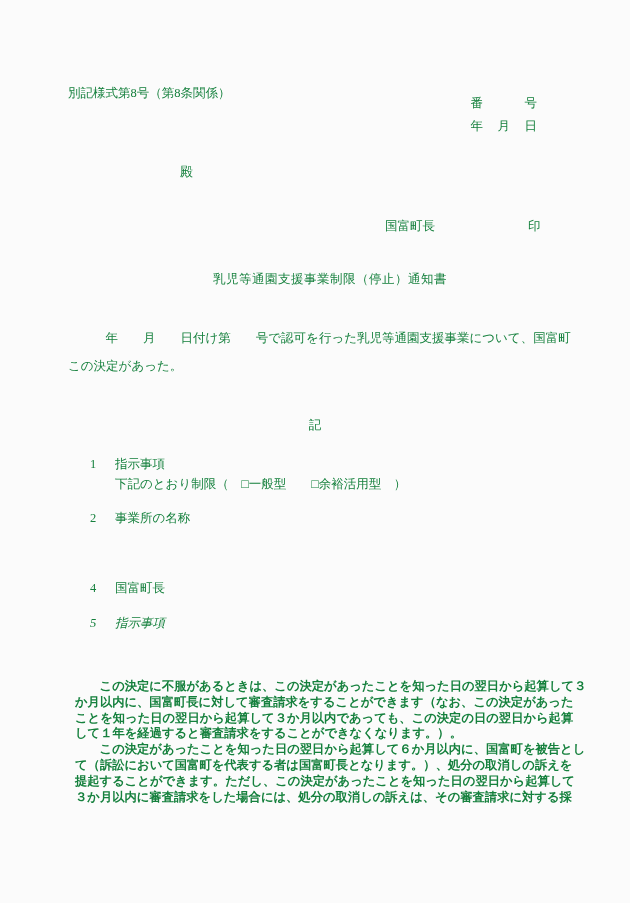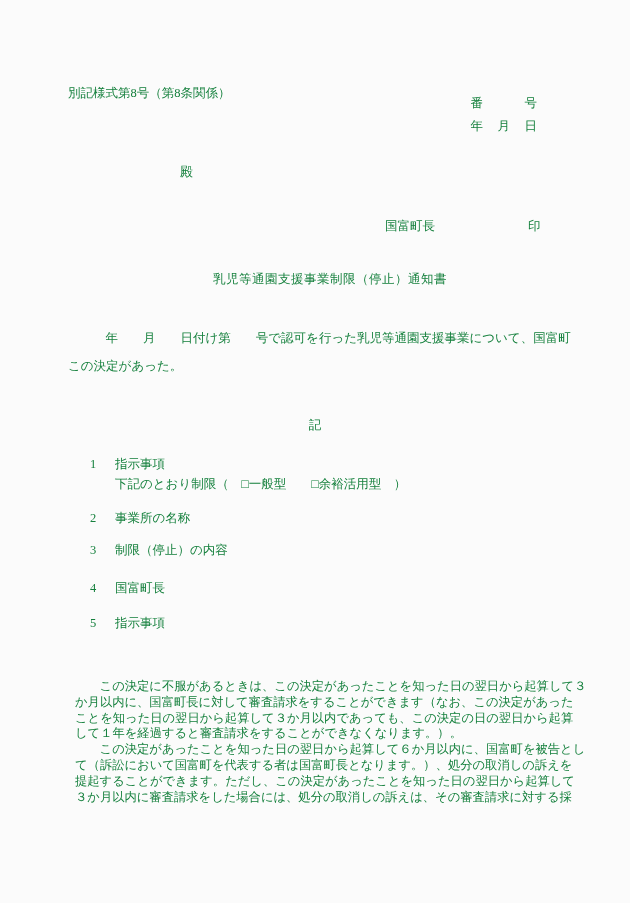--- a/index.html
+++ b/index.html
@@ -26,22 +26,22 @@
   .doc-title { left: 15px; width: 100%; text-align: center; top: 271px; letter-spacing: 0.5px; }
   .body-block { left: 68px; top: 324px; width: 520px; line-height: 28.4px; }
   .ki-mark { left: 0; width: 100%; text-align: center; top: 417px; }
   .item { left: 90px; line-height: 18px; }
   .item .num { display: inline-block; min-width: 25px; }
   .item-1 { top: 455px; }
   .detail { left: 115px; top: 476px; }
   .item-2 { top: 509px; }
   .item-3 { top: 541px; }
   .item-4 { top: 579px; }
-  .item-5 { top: 614px; }
-  .notice { left: 75px; top: 679px; width: 505px; font-size: 12.3px; line-height: 15.8px; }
+  .item-5 { top: 614px; font-style: italic; }
+  .notice { left: 75px; top: 679px; width: 505px; font-size: 12.3px; line-height: 15.8px; font-weight: bold; }
   .notice div { white-space: nowrap; }
 </style>
 </head>
 <body>
 
 <div class="page">
 
   <div class="abs form-no">別記様式第8号（第8条関係）</div>
 
   <div class="abs ref-block">
@@ -68,23 +68,20 @@
   </div>
 
   <div class="abs detail">
     <span>下記のとおり制限（　</span><span>□</span><span>一般型</span><span>　　</span><span>□</span><span>余裕活用型</span><span>　）</span>
   </div>
 
   <div class="abs item item-2">
     <span class="num">2</span><span>事業所の名称</span>
   </div>
 
-  <div class="abs item item-3">
-    <span class="num">3</span><span>制限（停止）の内容</span>
-  </div>
 
   <div class="abs item item-4">
     <span class="num">4</span><span>国富町長</span>
   </div>
 
   <div class="abs item item-5">
     <span class="num">5</span><span>指示事項</span>
   </div>
 
   <div class="abs notice">

